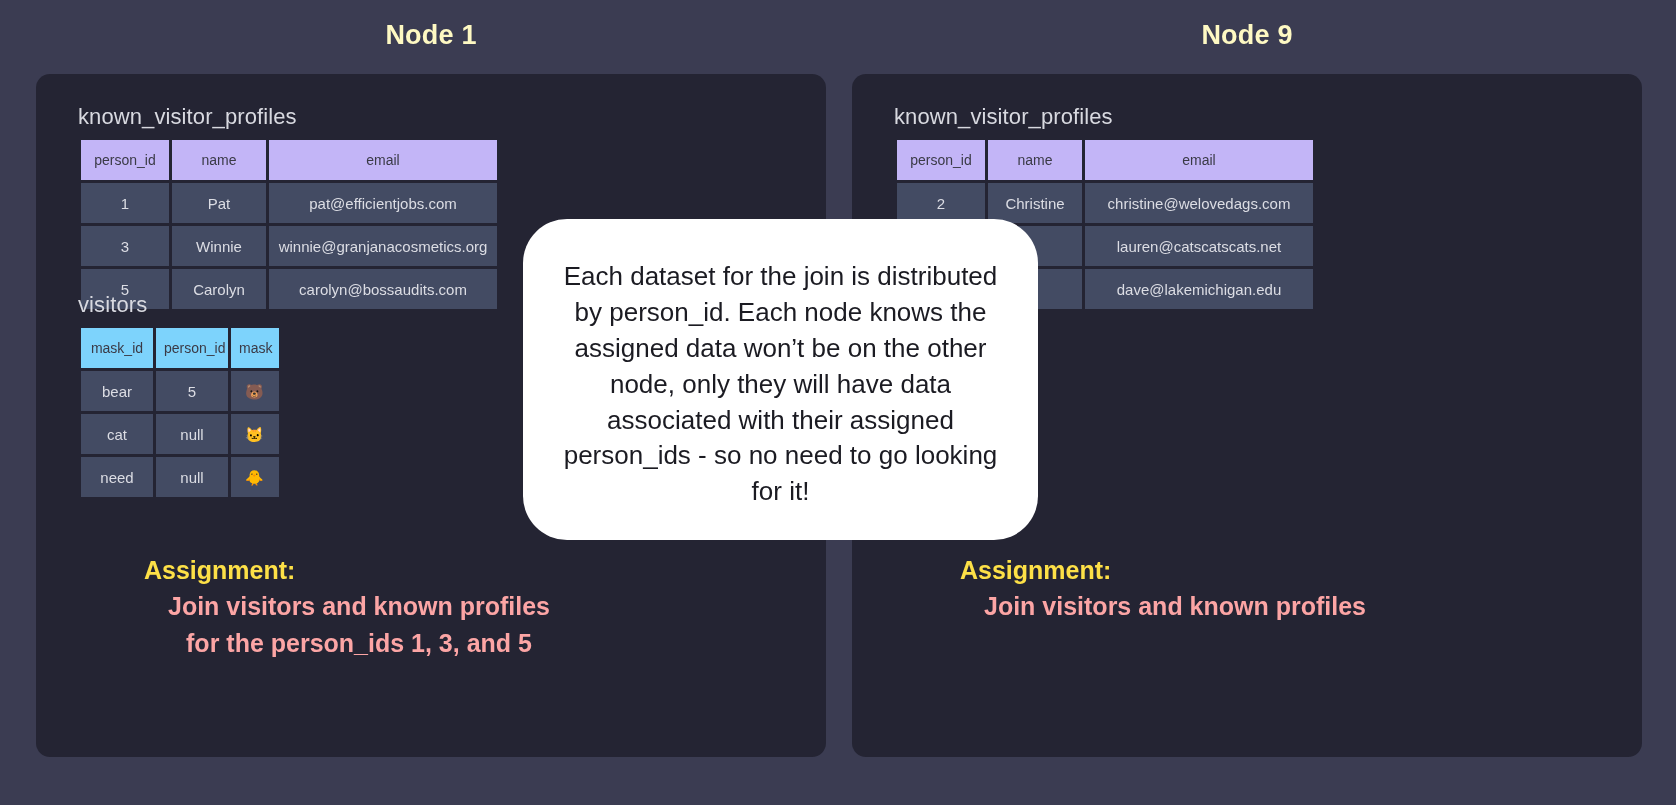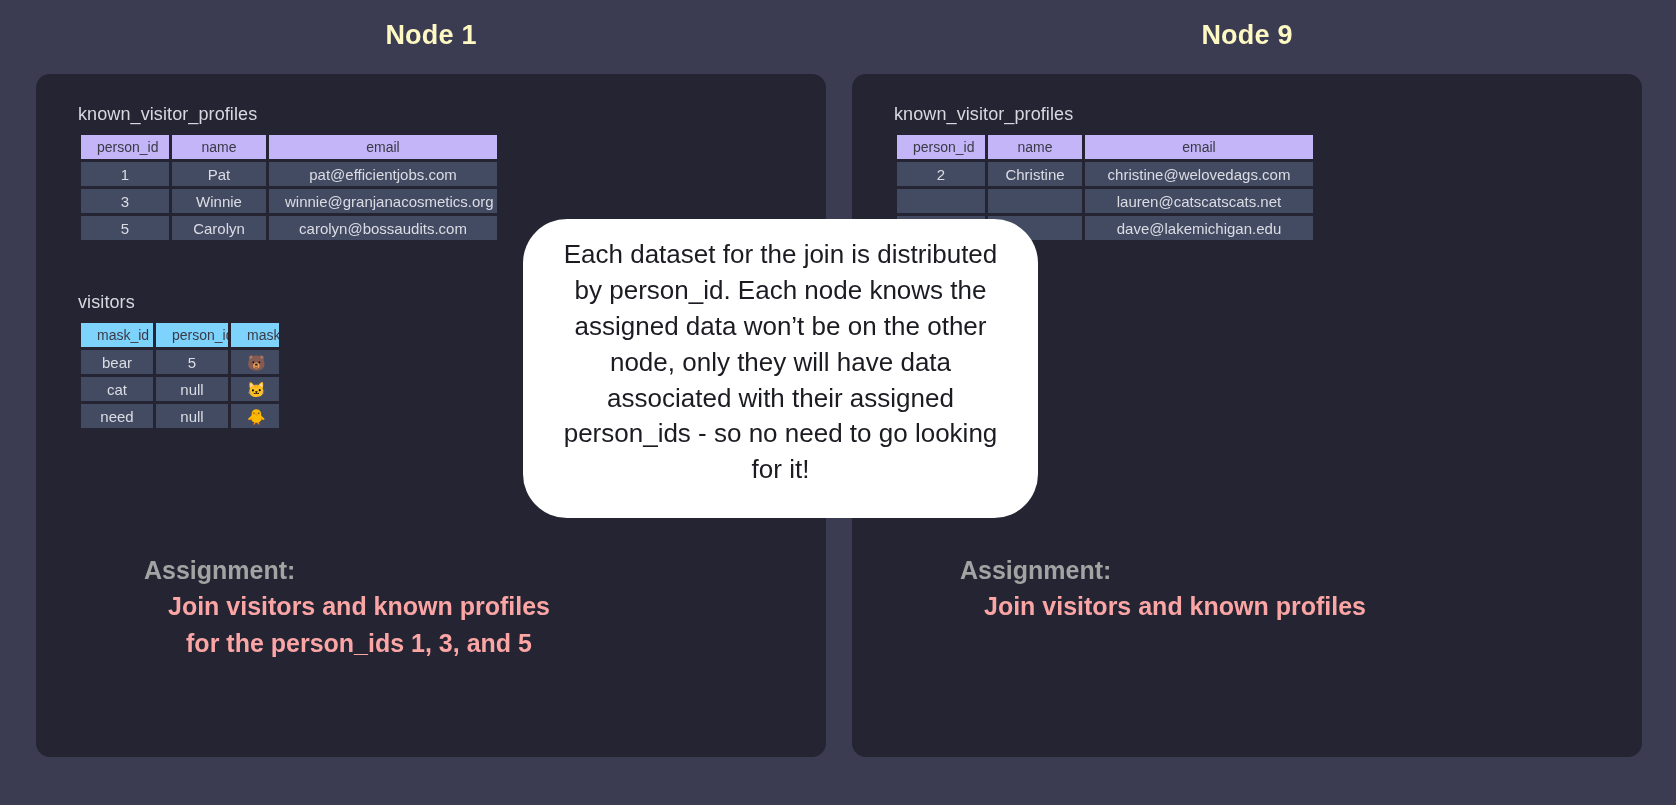--- a/index.html
+++ b/index.html
@@ -41,34 +41,34 @@
     background: #242433;
     border-radius: 14px;
   }
   #card-1 { left: 36px;  width: 790px; }
   #card-2 { left: 852px; width: 790px; }
 
   
   .table-block { position: absolute; }
   .table-caption {
     color: #d8d9e0;
-    font-size: 18px;
+    font-size: 22px;
     font-weight: 400;
     margin-bottom: 7px;
     letter-spacing: .1px;
   }
 
   table.grid {
     border-collapse: separate;
     border-spacing: 3px;
     table-layout: fixed;
   }
   table.grid th, table.grid td {
-    height: 24px;
-    padding: 0 16px;
+    height: 40px;
+    padding: 0 8px;
     font-weight: 400;
     font-size: 14px;
     text-align: center;
     vertical-align: middle;
     white-space: nowrap;
     overflow: hidden;
   }
   table.grid th {
     color: #3a3a46;
     font-size: 14px;
@@ -103,36 +103,36 @@
   .assignment {
     position: absolute;
     color: #e9eaef;
     font-size: 25px;
     line-height: 1.45;
   }
   #assign-1 { left: 108px; top: 478px; }
   #assign-2 { left: 108px; top: 478px; }
   .assignment .label {
     font-weight: bold;
-    color: #a3a3a3;
+    color: #fde047;
   }
   .assignment .body {
     margin-left: 24px;
     font-weight: 700;
     color: #fca5a5;
     text-align: center;
   }
 
   
   #speech-bubble {
     position: absolute;
     left: 523px;
     top: 219px;
     width: 515px;
-    padding: 18px 32px 30px 32px;
+    padding: 40px 32px 30px 32px;
     box-sizing: border-box;
     background: #ffffff;
     border-radius: 44px;
     color: #1b1b22;
     font-size: 26px;
     line-height: 1.38;
     text-align: center;
     font-weight: 300;
   }
 </style>

